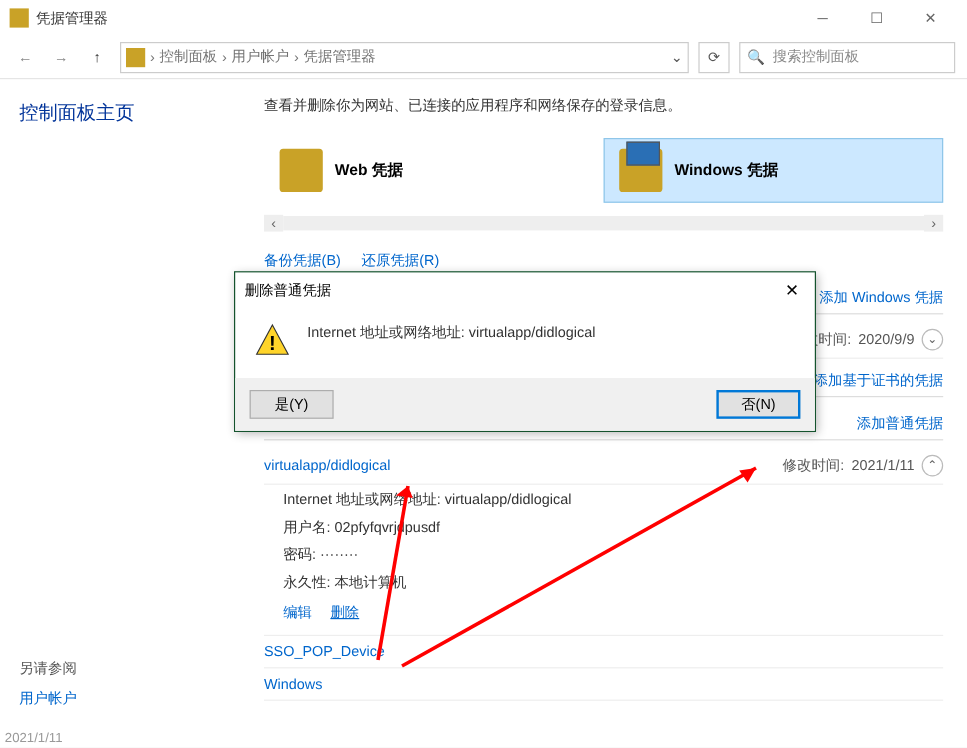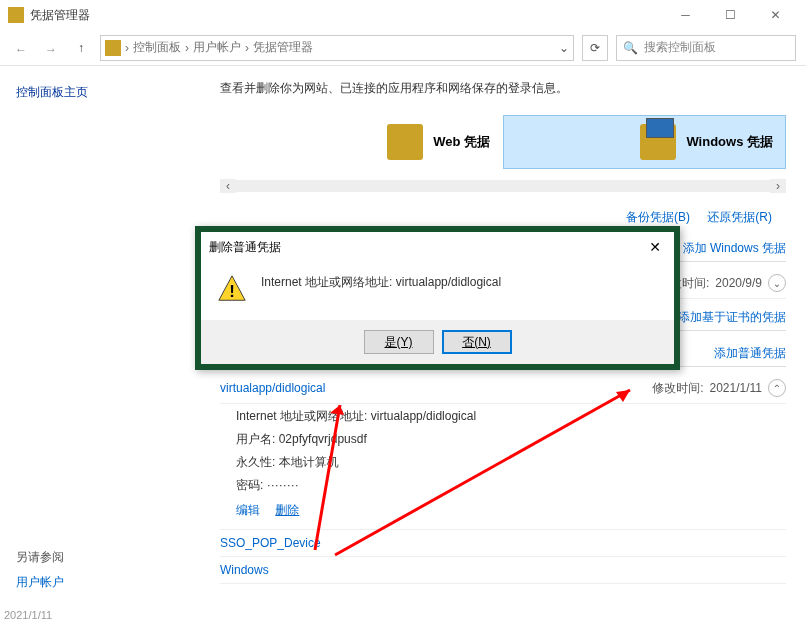--- a/index.html
+++ b/index.html
@@ -14,62 +14,62 @@
 .navbar .navbtn.enabled { color: #333; }
 .navbar .crumbbox { flex: 1; display: flex; align-items: center; border: 1px solid #ccc; height: 26px; padding: 0 4px; gap: 4px; }
 .navbar .crumbbox .foldericon { width: 16px; height: 16px; background: #c9a227; }
 .navbar .crumbbox .sep { color: #777; }
 .navbar .crumbbox .crumb { color: #737373; }
 .navbar .crumbbox .dropdown { margin-left: auto; color: #555; }
 .navbar .refresh { width: 26px; height: 26px; border: 1px solid #ccc; display: flex; align-items: center; justify-content: center; color: #555; }
 .navbar .searchbox { width: 180px; height: 26px; border: 1px solid #ccc; display: flex; align-items: center; padding: 0 6px; color: #888; gap: 6px; }
 .content { flex: 1; display: flex; overflow: hidden; }
 .sidebar { width: 200px; border-right: 0; padding: 18px 16px; }
-.sidebar .hdr { color: #003399; font-size: 12px; margin-bottom: 20px; }
+.sidebar .hdr { color: #003399; font-size: 16px; margin-bottom: 20px; }
 .sidebar .seealso { position: absolute; bottom: 32px; left: 16px; }
 .sidebar .seealso .lbl { color: #555; margin-bottom: 8px; }
 .sidebar .seealso .link { color: #0066cc; }
 .sidebar .stamp { position: absolute; bottom: 2px; left: 4px; color: #999; font-size: 11px; }
 .main { flex: 1; padding: 14px 20px 0 20px; position: relative; }
 .intro { color: #333; margin-bottom: 18px; }
 .credtypes { display: flex; gap: 0; margin-bottom: 8px; }
-.credtype { flex: 1; height: 54px; display: flex; align-items: center; gap: 10px; padding: 0 12px; border: 1px solid transparent; justify-content: flex-end; }
+.credtype { flex: 1; height: 54px; display: flex; align-items: center; gap: 10px; padding: 0 12px; border: 1px solid transparent; }
 .credtype.sel { background: #cce8ff; border: 1px solid #8fc6e9; }
 .credtype .ic { width: 36px; height: 36px; background: #c9a227; border-radius: 3px; }
 .credtype .ic.win { position: relative; }
 .credtype .ic.win::before { content:""; position:absolute; top:-6px; left:6px; width:26px; height:18px; background:#2a6fb5; border:1px solid #555; }
 .credtype .txt { font-weight: bold; font-size: 13px; }
 .scrollhint { display: flex; align-items: center; height: 18px; }
 .scrollhint .ar { width: 16px; text-align: center; color: #666; background:#eee; }
 .scrollhint .track { flex: 1; height: 12px; background: #eee; }
-.linkrow { margin: 14px 0 6px 0; text-align: right; }
+.linkrow { margin: 14px 0 6px 0; }
 .linkrow a { color: #0066cc; text-decoration: none; margin-right: 14px; }
 .section { margin-top: 14px; }
 .secthdr { display: flex; justify-content: space-between; align-items: center; border-bottom: 1px solid #ddd; padding-bottom: 4px; margin-bottom: 6px; }
 .secthdr .lbl { color: #333; }
 .secthdr .rlink { color: #0066cc; }
 .credrow { display: flex; justify-content: space-between; align-items: center; padding: 6px 0; border-bottom: 1px solid #eee; }
 .credrow .name { color: #0066cc; }
 .credrow .meta { display: flex; align-items: center; gap: 6px; color: #555; }
 .credrow .chev { width: 18px; height: 18px; border: 1px solid #bbb; border-radius: 50%; display: flex; align-items: center; justify-content: center; font-size: 10px; color: #666; }
 .expanded { border-bottom: 1px solid #eee; padding-bottom: 8px; }
 .expanded .detail { padding: 4px 0 2px 16px; color: #333; }
 .expanded .actions { padding: 6px 0 2px 16px; }
 .expanded .actions a { color: #0066cc; margin-right: 12px; text-decoration: none; }
 .expanded .actions a.underl { text-decoration: underline; }
 
-.dialog-backdrop { position: absolute; top: 226px; left: 195px; width: 485px; background: #fff; border: 6px solid #14532d; box-shadow: 2px 2px 8px rgba(0,0,0,0.3); z-index: 10; }
+.dialog-backdrop { position: absolute; top: 226px; left: 195px; width: 485px; background: #fff; border: 1px solid #14532d; box-shadow: 2px 2px 8px rgba(0,0,0,0.3); z-index: 10; }
 .dlg-title { height: 30px; display: flex; align-items: center; justify-content: space-between; padding: 0 8px; font-size: 12px; }
 .dlg-close { width: 22px; height: 22px; display: flex; align-items: center; justify-content: center; font-size: 14px; }
 .dlg-body { display: flex; padding: 12px 16px 16px 16px; gap: 14px; }
 .dlg-warn { width: 30px; height: 30px; }
 .dlg-warn svg { width: 30px; height: 30px; }
 .dlg-msg .q { color: #003399; font-size: 15px; margin-bottom: 14px; }
 .dlg-msg .line { color: #333; font-size: 12px; margin-bottom: 2px; }
-.dlg-foot { background: #f0f0f0; padding: 10px 12px; display: flex; justify-content: center; gap: 8px; text-decoration: underline; }
+.dlg-foot { background: #f0f0f0; padding: 10px 12px; display: flex; justify-content: space-between; gap: 8px; }
 .dlg-foot button { width: 70px; height: 24px; font-size: 12px; background: #e1e1e1; border: 1px solid #adadad; cursor: pointer; }
 .dlg-foot button.primary { border: 2px solid #0078d7; }
 
 .arrow { position: absolute; z-index: 5; pointer-events: none; }
 .arrow svg line { stroke: #ff0000; stroke-width: 3; }
 .arrow svg polygon { fill: #ff0000; }
 </style>
 </head>
 <body>
 
@@ -165,22 +165,22 @@
           <span class="name">virtualapp/didlogical</span>
           <span class="meta">
             <span>修改时间:</span>
             <span>2021/1/11</span>
             <span class="chev">⌃</span>
           </span>
         </div>
         <div class="expanded">
           <div class="detail"><span>Internet 地址或网络地址:</span> <span>virtualapp/didlogical</span></div>
           <div class="detail"><span>用户名:</span> <span>02pfyfqvrjdpusdf</span></div>
+          <div class="detail"><span>密码:</span> <span>········</span></div>
           <div class="detail"><span>永久性:</span> <span>本地计算机</span></div>
-          <div class="detail"><span>密码:</span> <span>········</span></div>
           <div class="actions">
             <a>编辑</a>
             <a class="underl">删除</a>
           </div>
         </div>
         <div class="credrow">
           <span class="name">SSO_POP_Device</span>
         </div>
         <div class="credrow">
           <span class="name">Windows</span>

